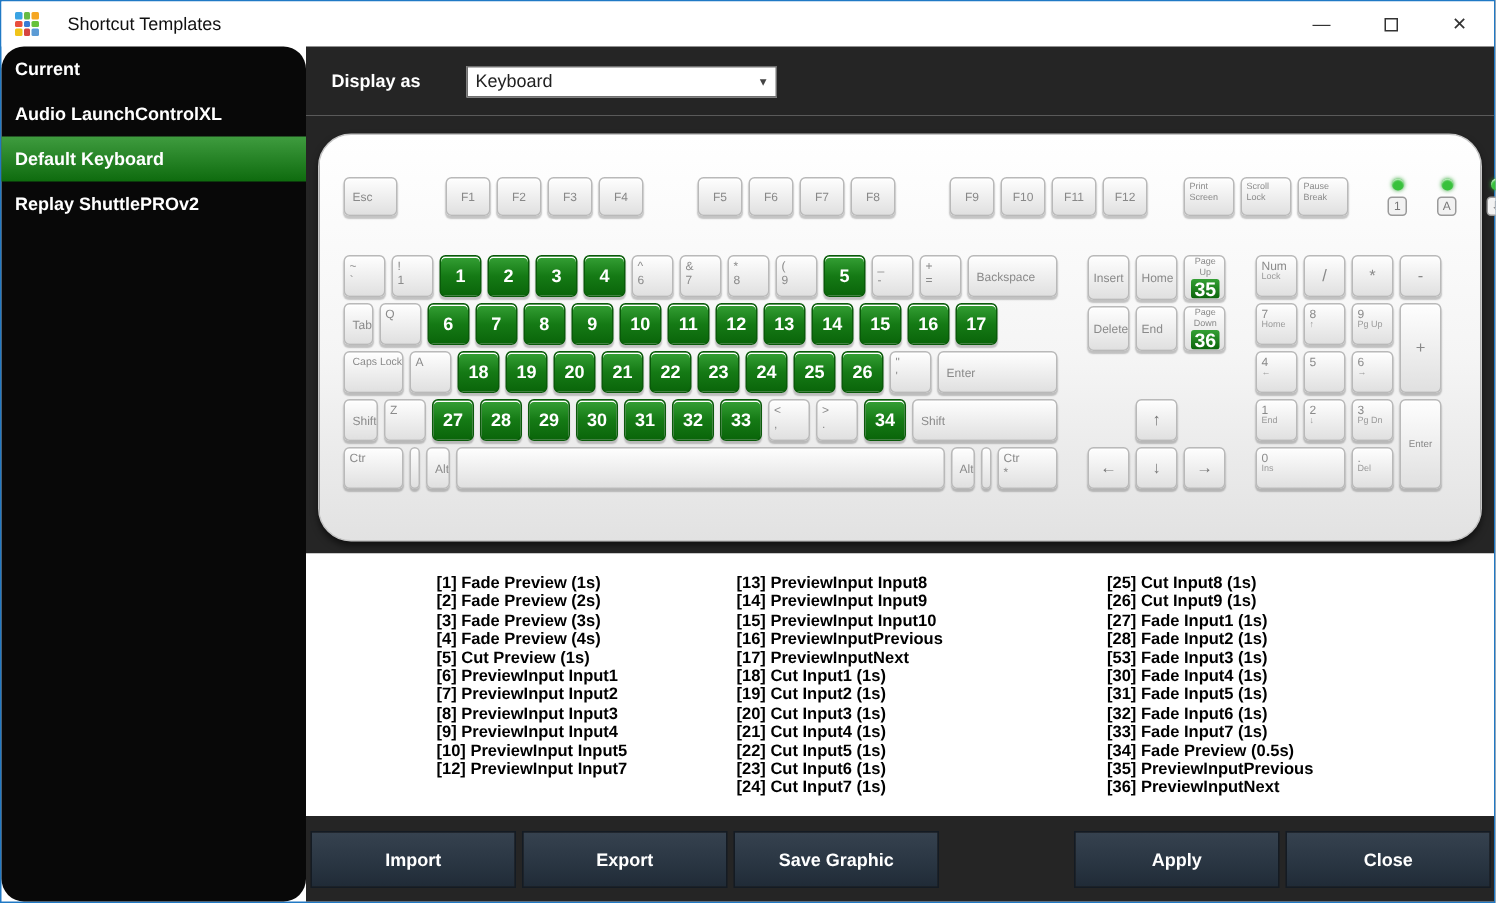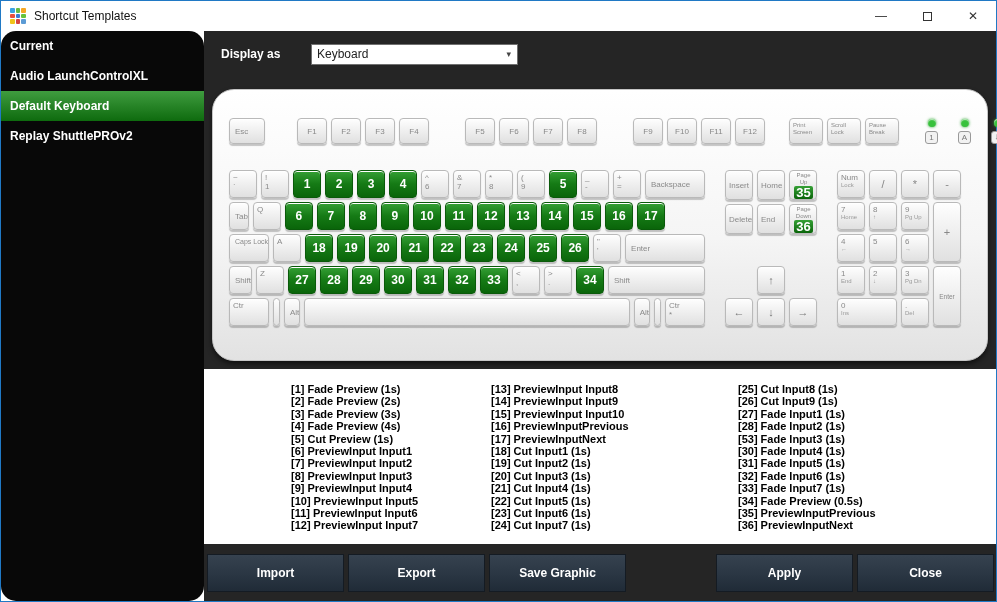--- a/index.html
+++ b/index.html
@@ -8,21 +8,21 @@
 
   .window { width:997px; height:602px; border:1px solid #2079c5; display:flex; flex-direction:column; background:#fff; }
 
   
   .titlebar { flex:0 0 30px; background:#ffffff; display:flex; align-items:center; padding-left:9px; }
   .app-icon { width:16px; height:16px; display:grid; grid-template-columns:repeat(3,1fr); grid-template-rows:repeat(3,1fr); gap:1px; }
   .app-icon i { display:block; border-radius:1px; }
   .app-icon i:nth-child(1){background:#3aa3e3}.app-icon i:nth-child(2){background:#66bb44}.app-icon i:nth-child(3){background:#f5a623}
   .app-icon i:nth-child(4){background:#e94f3d}.app-icon i:nth-child(5){background:#3a7bd5}.app-icon i:nth-child(6){background:#67c23a}
   .app-icon i:nth-child(7){background:#f0c419}.app-icon i:nth-child(8){background:#d64541}.app-icon i:nth-child(9){background:#5b9bd5}
-  .title { font-size:12px; color:#111; margin-left:8px;text-align:right; }
+  .title { font-size:12px; color:#111; margin-left:19px;text-align:right; }
   .win-controls { margin-left:auto; display:flex; height:100%; }
   .win-btn { width:46px; display:flex; align-items:center; justify-content:center; font-size:12px; color:#333; cursor:default; }
   .maxbox { width:9px; height:9px; border:1px solid #333; display:inline-block; }
 
   
   .app-body { flex:1; display:flex; min-height:0; }
   .sidebar { flex:0 0 203px; background:#080808;border-radius:15px; }
   .side-item { height:30px; line-height:30px; padding-left:9px; color:#fff; font-size:12px; font-weight:bold; }
   .side-item.selected { background:linear-gradient(180deg,#3f9c3f,#0e6b0e); }
 
@@ -448,21 +448,20 @@
             <div class="sc-line">[1] Fade Preview (1s)</div>
             <div class="sc-line">[2] Fade Preview (2s)</div>
             <div class="sc-line">[3] Fade Preview (3s)</div>
             <div class="sc-line">[4] Fade Preview (4s)</div>
             <div class="sc-line">[5] Cut Preview (1s)</div>
             <div class="sc-line">[6] PreviewInput Input1</div>
             <div class="sc-line">[7] PreviewInput Input2</div>
             <div class="sc-line">[8] PreviewInput Input3</div>
             <div class="sc-line">[9] PreviewInput Input4</div>
             <div class="sc-line">[10] PreviewInput Input5</div>
-            <div class="sc-line">[11] PreviewInput Input6</div>
             <div class="sc-line">[12] PreviewInput Input7</div>
           </div>
           <div class="sc-col sc-col2">
             <div class="sc-line">[13] PreviewInput Input8</div>
             <div class="sc-line">[14] PreviewInput Input9</div>
             <div class="sc-line">[15] PreviewInput Input10</div>
             <div class="sc-line">[16] PreviewInputPrevious</div>
             <div class="sc-line">[17] PreviewInputNext</div>
             <div class="sc-line">[18] Cut Input1 (1s)</div>
             <div class="sc-line">[19] Cut Input2 (1s)</div>

